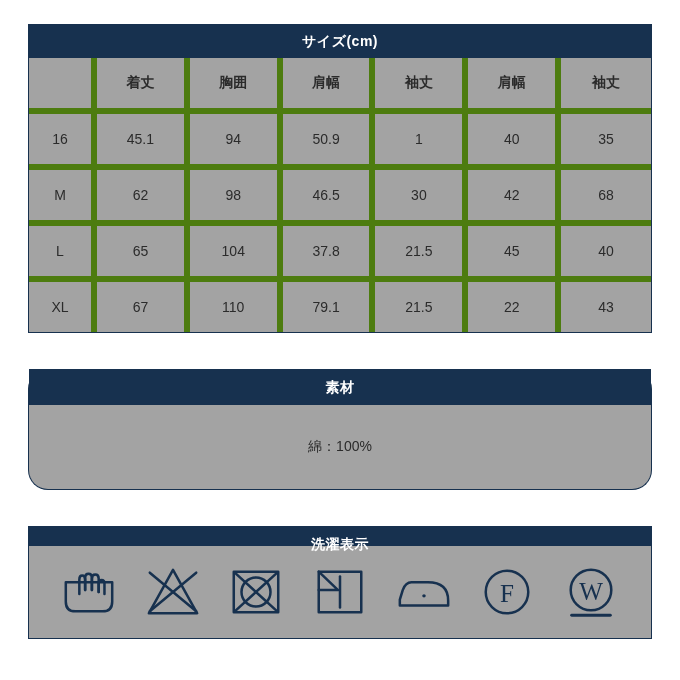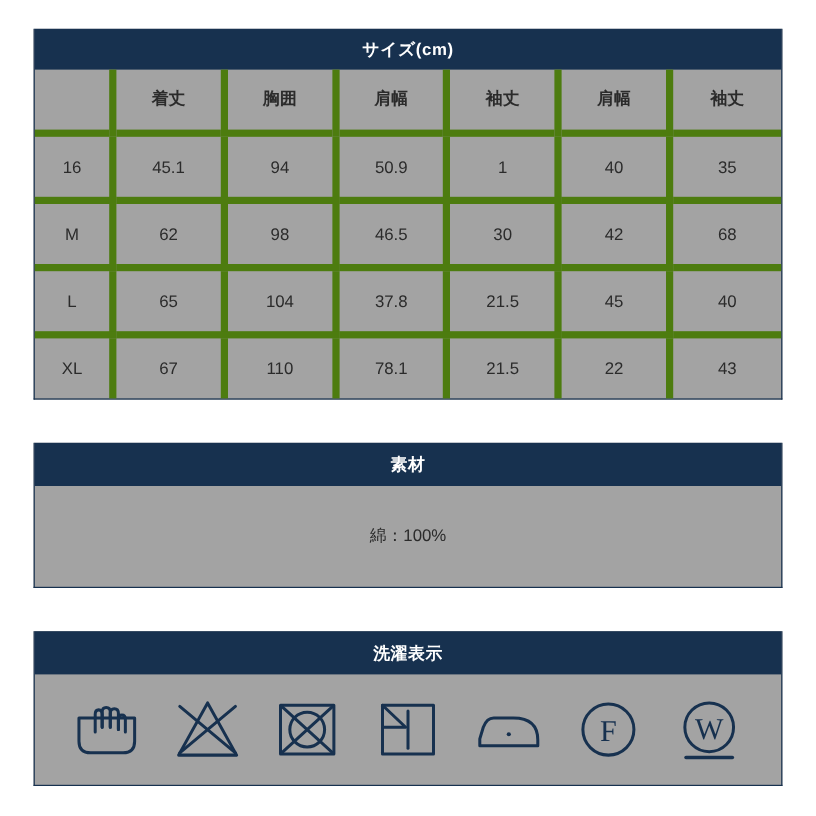--- a/index.html
+++ b/index.html
@@ -80,20 +80,21 @@
   }
   table.size-table thead th.corner {
     border-left: none;
     border-top: none;
   }
 
   
   .material-block {
     width: 624px;
     margin-top: 36px;
+    border-radius: 20px;
   }
   .material-block .block-header {
     font-size: 14px;
     line-height: 36px;
     height: 36px;
   }
   .material-body {
     height: 84px;
     display: flex;
     align-items: center;
@@ -103,21 +104,21 @@
   }
 
   
   .care-block {
     width: 624px;
     margin-top: 36px;
   }
   .care-block .block-header {
     font-size: 14px;
     line-height: 36px;
-    height: 36px;
+    height: 20px;
   }
   .care-body {
     height: 92px;
     display: flex;
     align-items: center;
     justify-content: space-around;
     padding: 0 18px;
     box-sizing: border-box;
   }
   .care-icon {
@@ -171,21 +172,21 @@
           <td>104</td>
           <td>37.8</td>
           <td>21.5</td>
           <td>45</td>
           <td>40</td>
         </tr>
         <tr>
           <th>XL</th>
           <td>67</td>
           <td>110</td>
-          <td>78.1</td>
+          <td>79.1</td>
           <td>21.5</td>
           <td>22</td>
           <td>43</td>
         </tr>
       </tbody>
     </table>
   </section>
 
   <section class="material-block block">
     <div class="block-header">素材</div>

